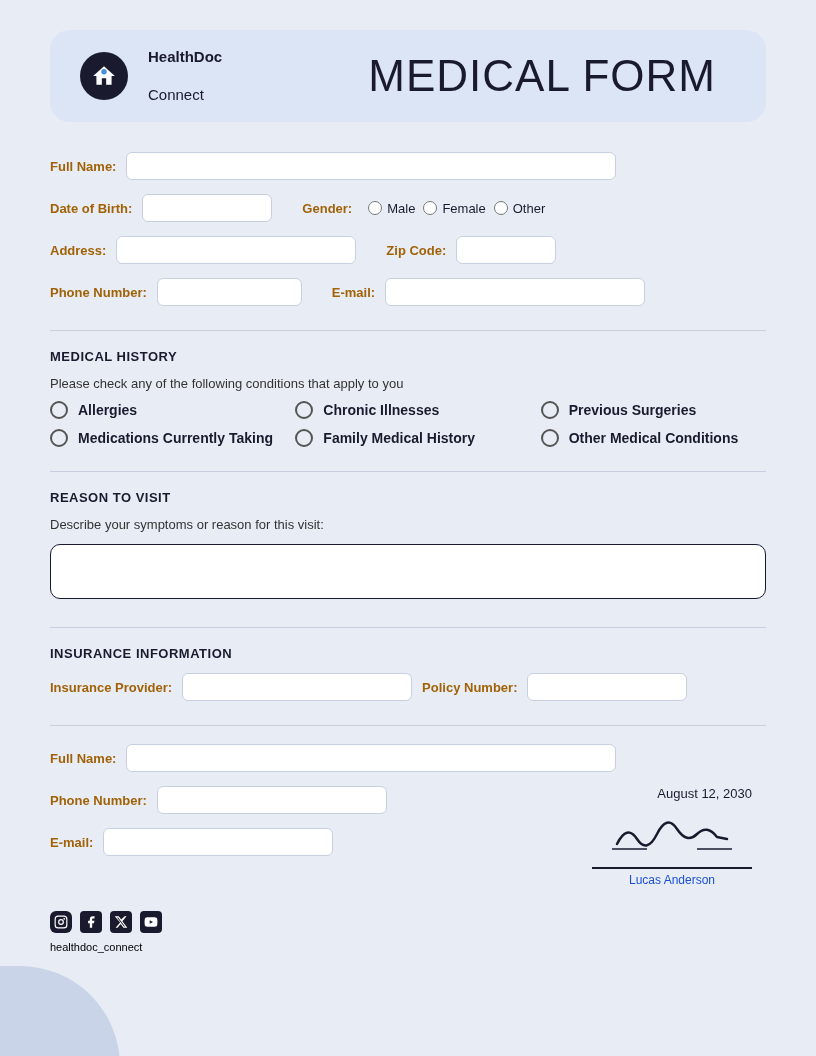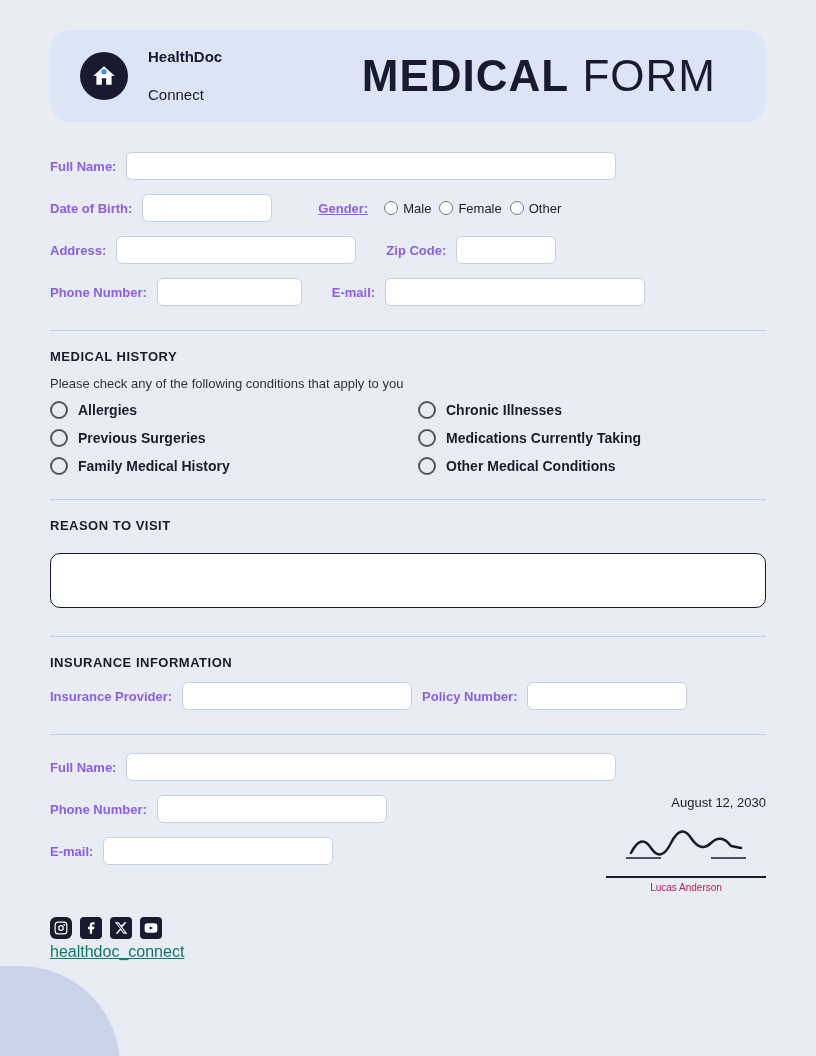--- a/index.html
+++ b/index.html
@@ -68,21 +68,21 @@
 
     .header-title {
       margin-left: auto;
       margin-right: 20px;
       font-size: 44px;
       color: #1a1a2e;
       letter-spacing: 1px;
     }
 
     .header-title span.bold {
-      font-weight: 700;
+      font-weight: 400;
     }
 
     .header-title span.light {
       font-weight: 400;
     }
 
     
     .section-title {
       font-size: 13px;
       font-weight: 800;
@@ -100,21 +100,21 @@
     .form-row {
       display: flex;
       align-items: center;
       gap: 10px;
       margin-bottom: 14px;
     }
 
     .field-label {
       font-size: 13px;
       font-weight: 700;
-      color: #8b5cf6;
+      color: #a16207;
       white-space: nowrap;
     }
 
     .input-field {
       height: 28px;
       background: white;
       border-radius: 6px;
       border: 1px solid #c8d0e0;
       outline: none;
       padding: 0 8px;
@@ -147,21 +147,21 @@
 
     .radio-label input[type="radio"] {
       width: 14px;
       height: 14px;
       accent-color: #1a1a2e;
     }
 
     
     .conditions-grid {
       display: grid;
-      grid-template-columns: 1fr 1fr;
+      grid-template-columns: 1fr 1fr 1fr;
       gap: 10px 20px;
       margin-top: 10px;
     }
 
     .condition-item {
       display: flex;
       align-items: center;
       gap: 10px;
       font-size: 14px;
       font-weight: 700;
@@ -213,22 +213,22 @@
       text-align: right;
     }
 
     .sig-line {
       width: 160px;
       border-bottom: 2px solid #1a1a2e;
       margin-top: 4px;
     }
 
     .sig-name {
-      font-size: 10px;
-      color: #be185d;
+      font-size: 12px;
+      color: #1d4ed8;
       margin-top: 4px;
     }
 
     .social-icons {
       display: flex;
       gap: 8px;
       margin-bottom: 4px;
     }
 
     .social-icon {
@@ -242,23 +242,22 @@
       color: white;
       font-weight: 700;
     }
 
     .si-instagram { background: #1a1a2e; border-radius: 6px; }
     .si-facebook { background: #1a1a2e; }
     .si-x { background: #1a1a2e; }
     .si-youtube { background: #1a1a2e; }
 
     .social-handle {
-      font-size: 16px;
-      color: #0f766e;
-      text-decoration: underline;
+      font-size: 11px;
+      color: #000000;
     }
 
     
     .blob-bottom-left {
       position: absolute;
       bottom: 0;
       left: 0;
       width: 120px;
       height: 120px;
       background: #cad4e8;
@@ -308,21 +307,21 @@
     <div class="section">
 
       <div class="form-row">
         <span class="field-label">Full Name:</span>
         <input type="text" class="input-field input-full" style="">
       </div>
 
       <div class="form-row">
         <span class="field-label">Date of Birth:</span>
         <input type="text" class="input-field input-dob" style="">
-        <span class="field-label" style="margin-left:36px;text-decoration:underline;">Gender:</span>
+        <span class="field-label" style="margin-left:20px;">Gender:</span>
         <div class="gender-group">
           <label class="radio-label">
             <input type="radio" name="gender" style="">
             <span>Male</span>
           </label>
           <label class="radio-label">
             <input type="radio" name="gender" style="">
             <span>Female</span>
           </label>
           <label class="radio-label">
@@ -378,20 +377,21 @@
           <input type="checkbox" style="">
           <span>Other Medical Conditions</span>
         </div>
       </div>
     </div>
 
     <hr class="divider">
 
     <div class="section">
       <div class="section-title">REASON TO VISIT</div>
+      <div class="section-desc">Describe your symptoms or reason for this visit:</div>
       <textarea class="visit-textarea" style=""></textarea>
     </div>
 
     <hr class="divider">
 
     <div class="section">
       <div class="section-title">INSURANCE INFORMATION</div>
       <div class="form-row">
         <span class="field-label">Insurance Provider:</span>
         <input type="text" class="input-field input-insurance" style="">
@@ -413,21 +413,21 @@
         <div>
           <div class="form-row">
             <span class="field-label">Phone Number:</span>
             <input type="text" class="input-field" style="width: 230px;">
           </div>
           <div class="form-row">
             <span class="field-label">E-mail:</span>
             <input type="text" class="input-field" style="width: 230px;">
           </div>
         </div>
-        <div style="text-align:center; margin-right:0;">
+        <div style="text-align:center; margin-right:14px;">
           <div class="date-text">August 12, 2030</div>
           <svg class="sig-svg" viewBox="0 0 130 50">
             <path d="M 10 35 Q 20 15 30 30 Q 40 45 50 25 Q 60 5 70 20 Q 80 35 90 25 Q 100 15 110 28 L 120 30" stroke="#1a1a2e" stroke-width="2.5" fill="none" stroke-linecap="round" stroke-linejoin="round"></path>
             <line x1="5" y1="40" x2="40" y2="40" stroke="#1a1a2e" stroke-width="1.5"></line>
             <line x1="90" y1="40" x2="125" y2="40" stroke="#1a1a2e" stroke-width="1.5"></line>
           </svg>
           <div class="sig-line"></div>
           <div class="sig-name">Lucas Anderson</div>
         </div>
       </div>

